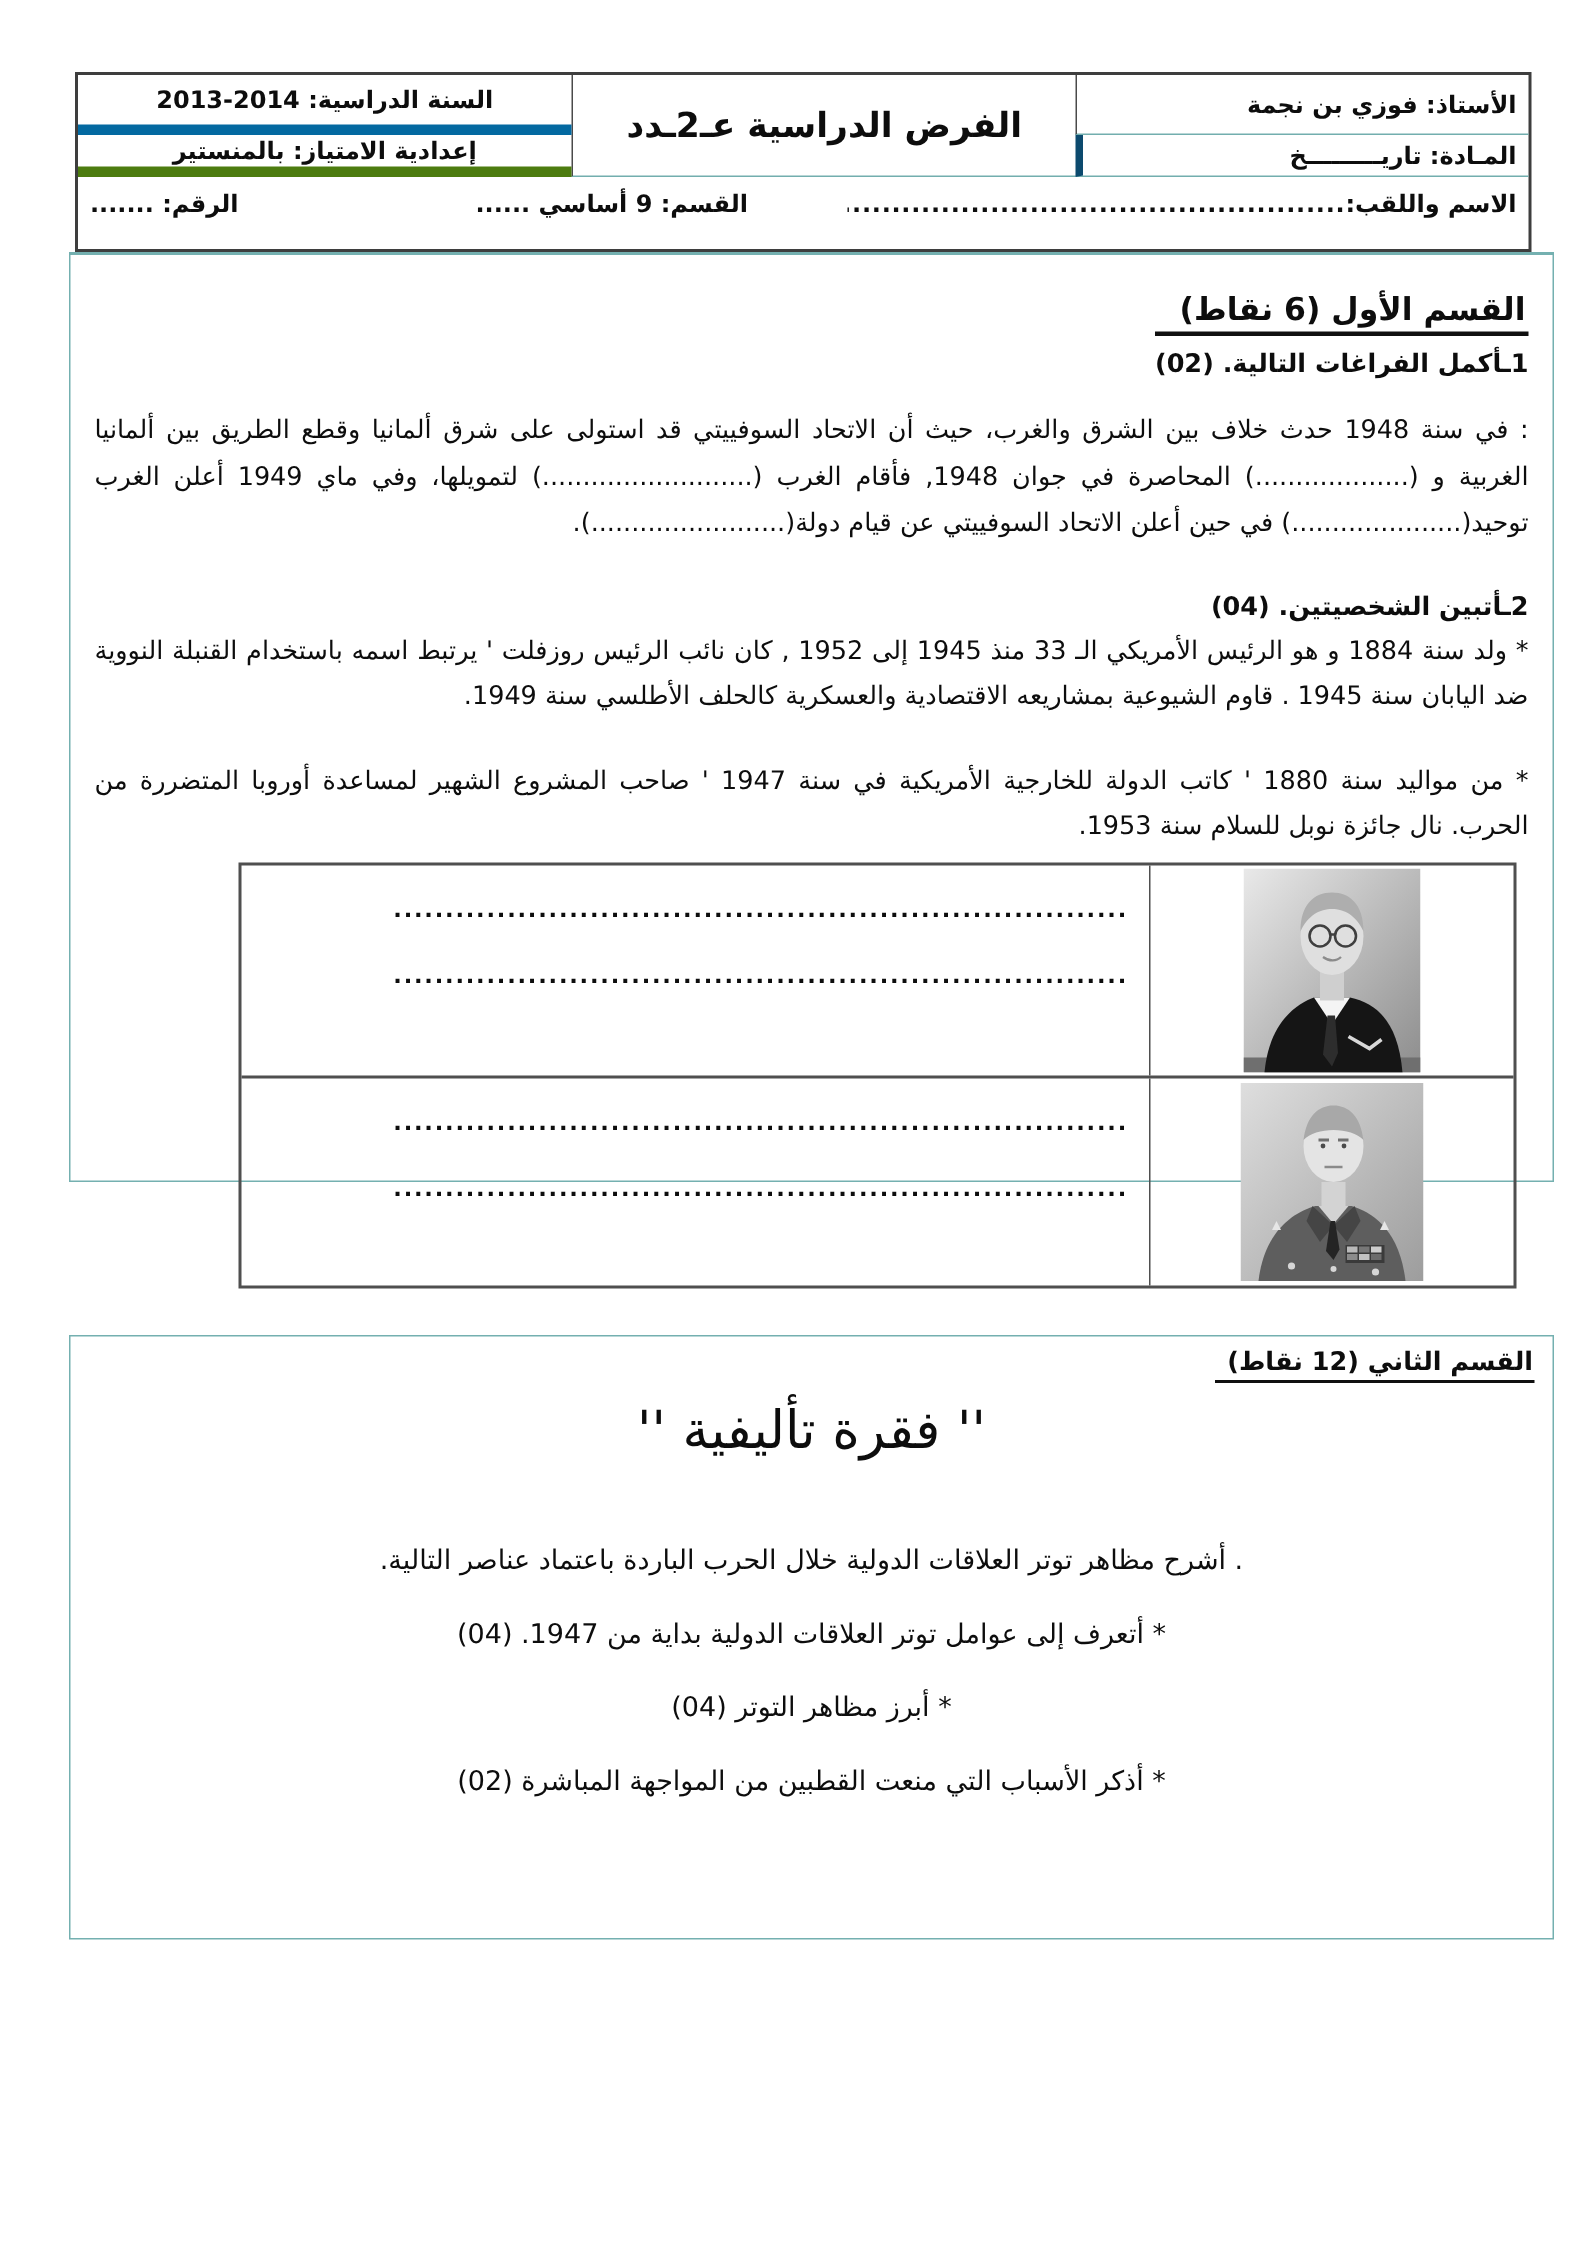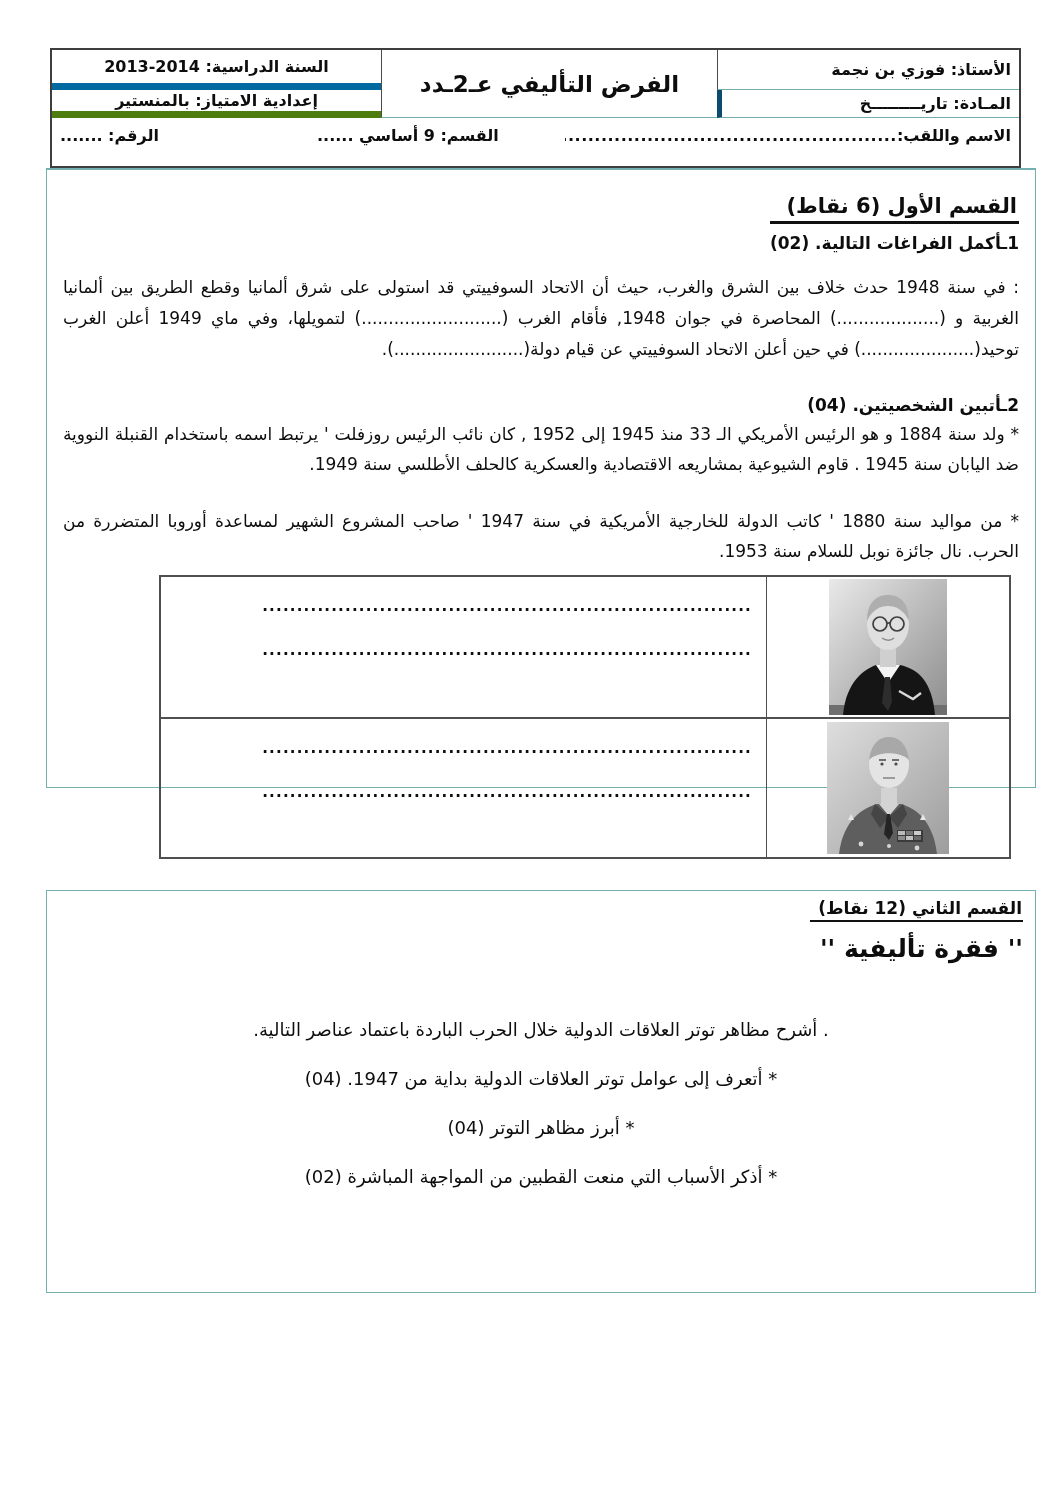--- a/index.html
+++ b/index.html
@@ -50,32 +50,32 @@
   .photo-cell { border-left:1px solid #4f4f4f; display:flex; align-items:center; justify-content:center; overflow:hidden; }
   .dots-cell { padding:14px 14px 0 0; overflow:hidden; }
   .ans-dots { width:492px; overflow:hidden; white-space:nowrap; font-weight:bold;
               font-size:15px; letter-spacing:1.2px; line-height:30px; text-align:right; }
   .ans-dots.l2 { margin-top:14px; }
 
   
   .sec2-title-wrap { text-align:right; }
   .sec2-title { display:inline-block; font-size:17px; font-weight:bold;
                 border-bottom:2px solid #101010; padding:0 1px 2px 8px; }
-  .essay-heading { font-size:25px; font-weight:bold; margin-top:12px; }
+  .essay-heading { text-align:center; font-size:35px; font-weight:normal; margin-top:12px; }
   .essay-intro { text-align:center; font-size:18px; margin-top:56px; }
   .essay-bullet { text-align:center; font-size:18px; margin-top:28px; }
 </style>
 </head>
 <body>
 
 <div class="page">
 
   <div class="header-table">
     <div class="hcell c-teacher">الأستاذ: فوزي بن نجمة</div>
-    <div class="hcell c-title">الفرض التأليفي عـ2ـدد</div>
+    <div class="hcell c-title">الفرض الدراسية عـ2ـدد</div>
     <div class="hcell c-year">السنة الدراسية: 2014-2013</div>
     <div class="hcell c-subject">المـادة: تاريـــــــــخ</div>
     <div class="hcell c-school">إعدادية الامتياز: بالمنستير</div>
     <div class="hcell c-info">
       <span>الاسم واللقب:</span>
       <span class="dots-name">............................................................................</span>
       <span class="fld-class">القسم: 9 أساسي ......</span>
       <span class="fld-num">الرقم: .......</span>
     </div>
   </div>

